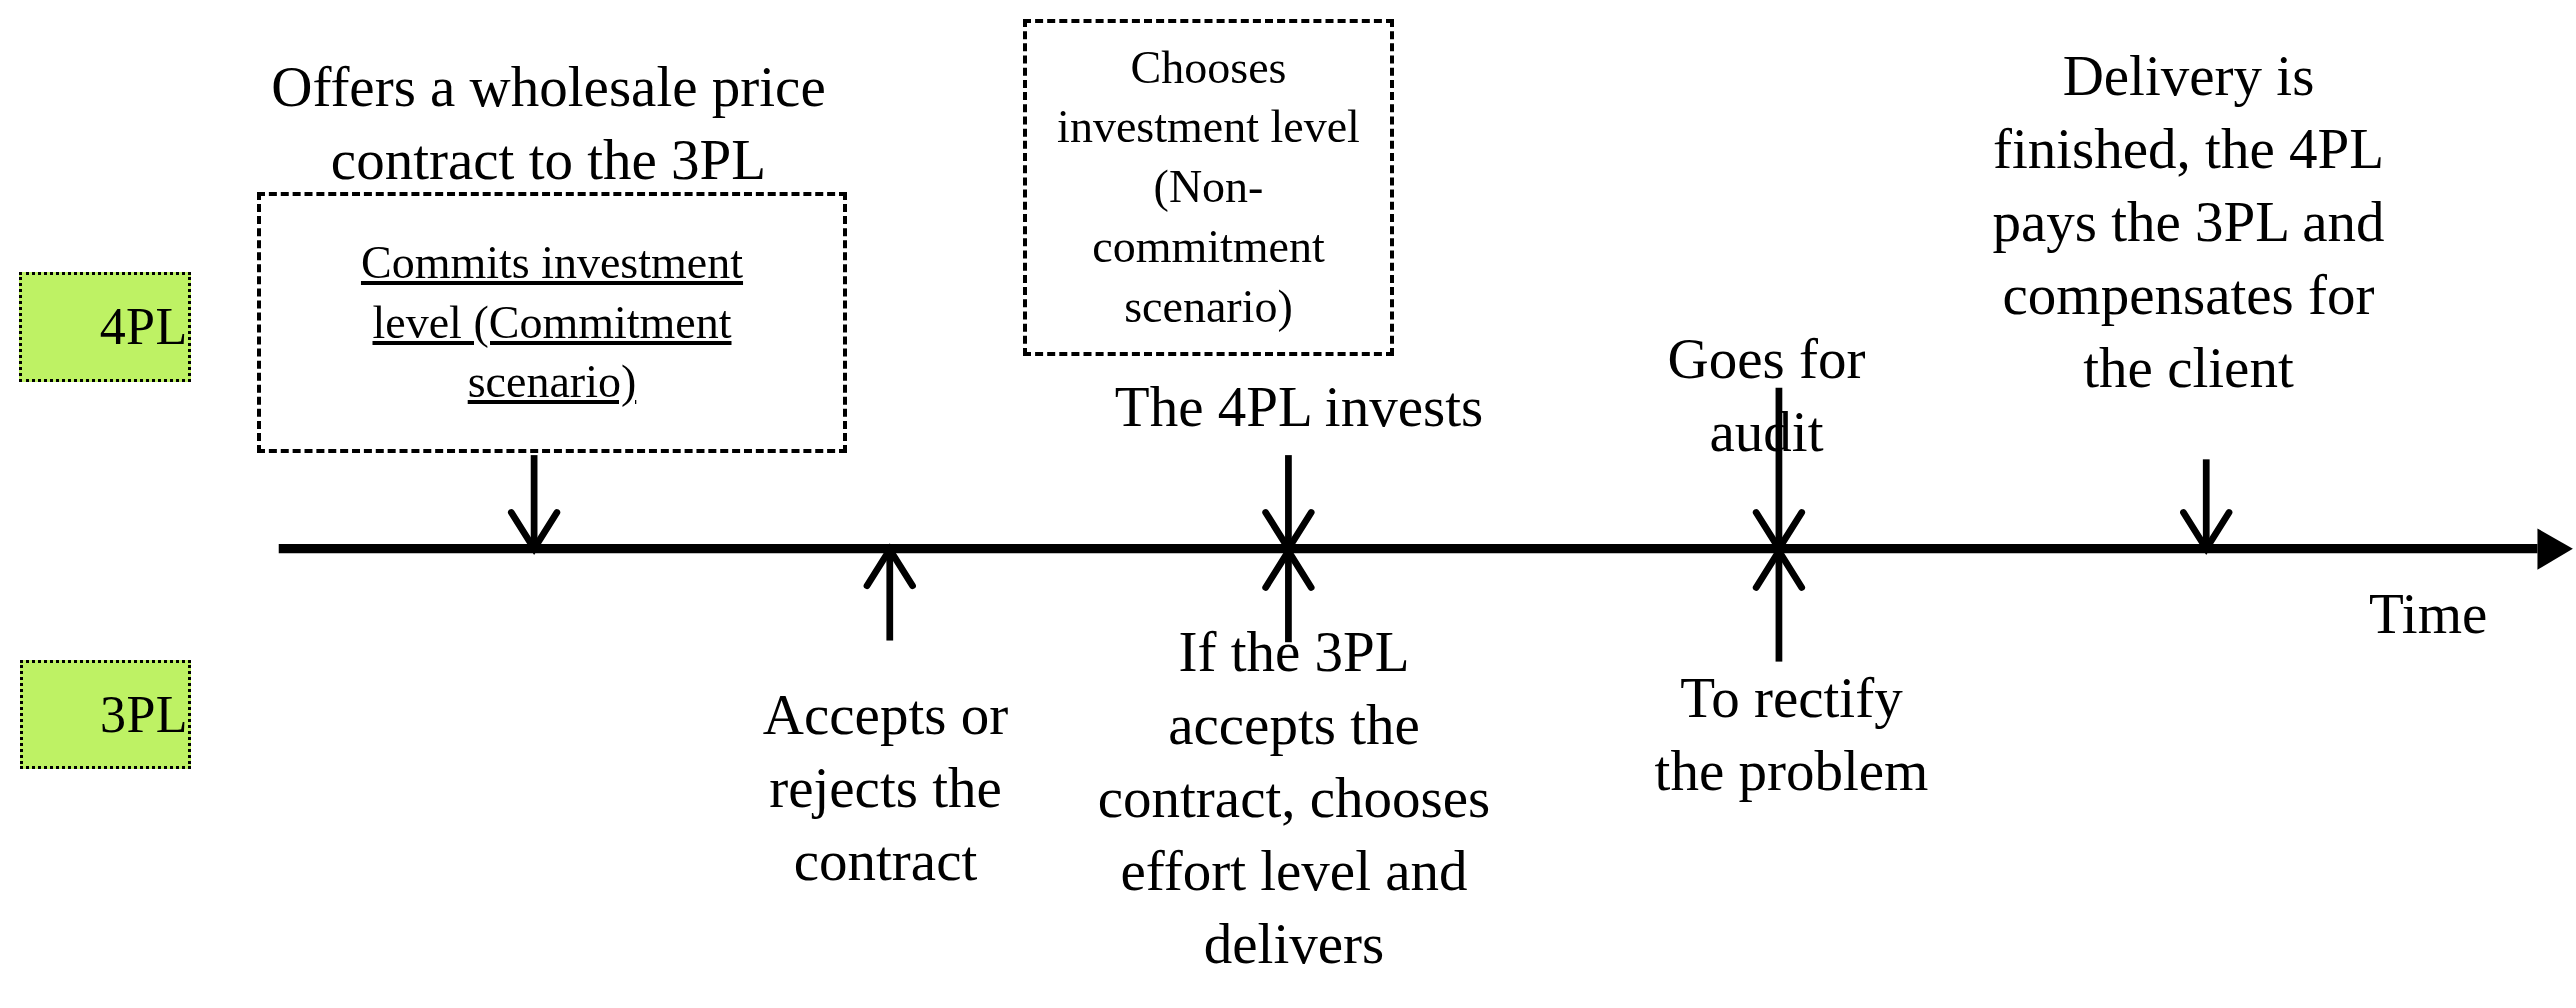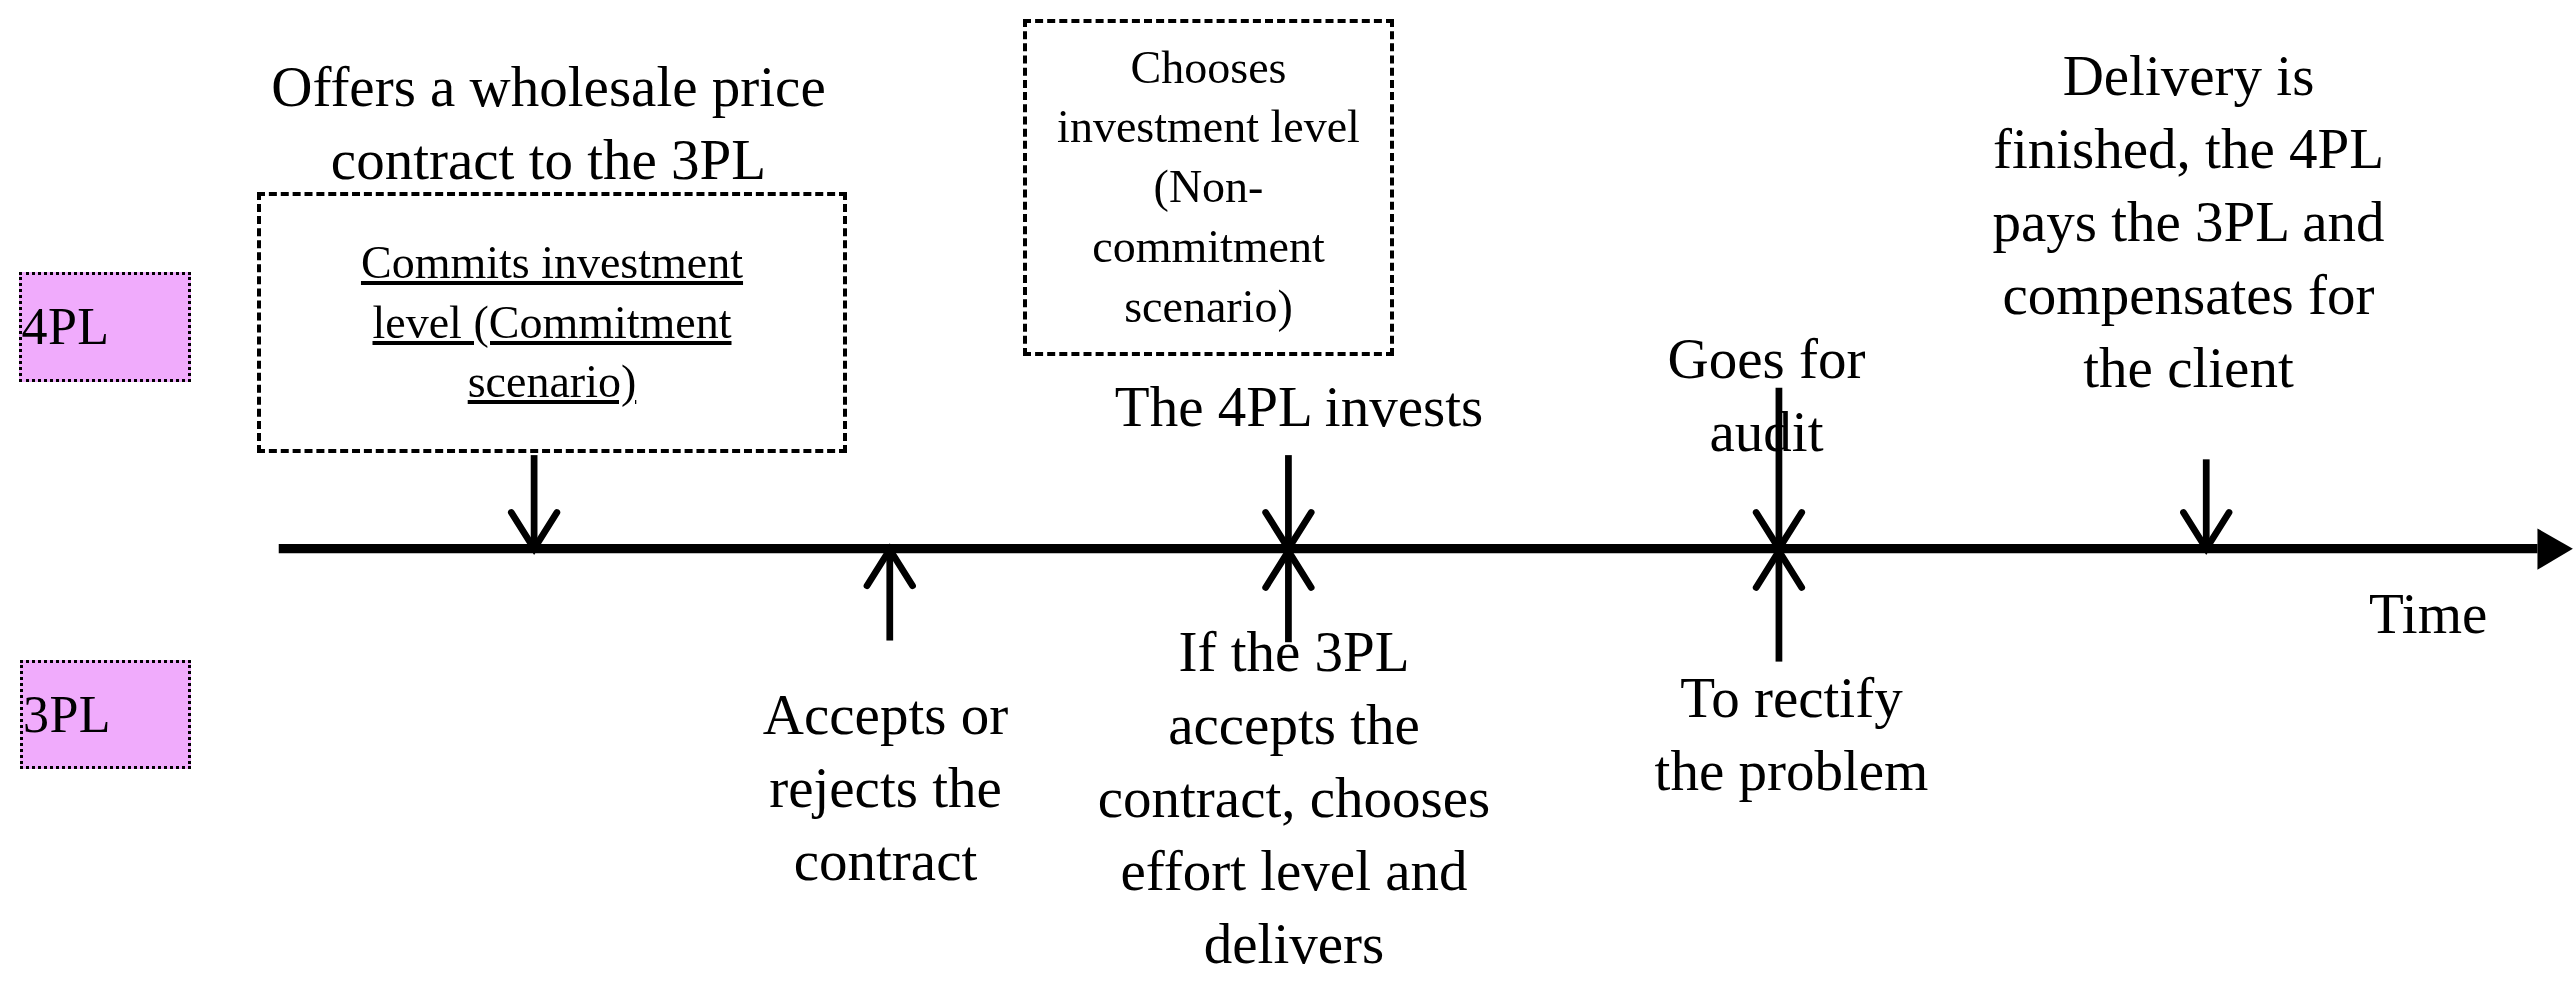--- a/index.html
+++ b/index.html
@@ -17,23 +17,23 @@
     color: #000000;
     overflow: hidden;
   }
 
   
   .party-box {
     position: absolute;
     border: 3.4px dotted #000000;
     display: flex;
     align-items: center;
-    justify-content: flex-start;
+    justify-content: flex-end;
     box-sizing: border-box;
-    background: #f0abfc;
+    background: #bef264;
   }
   .party-box span {
     font-size: 52px;
     line-height: 1;
     letter-spacing: 0.4px;
   }
 
   
   .scenario-box {
     position: absolute;

